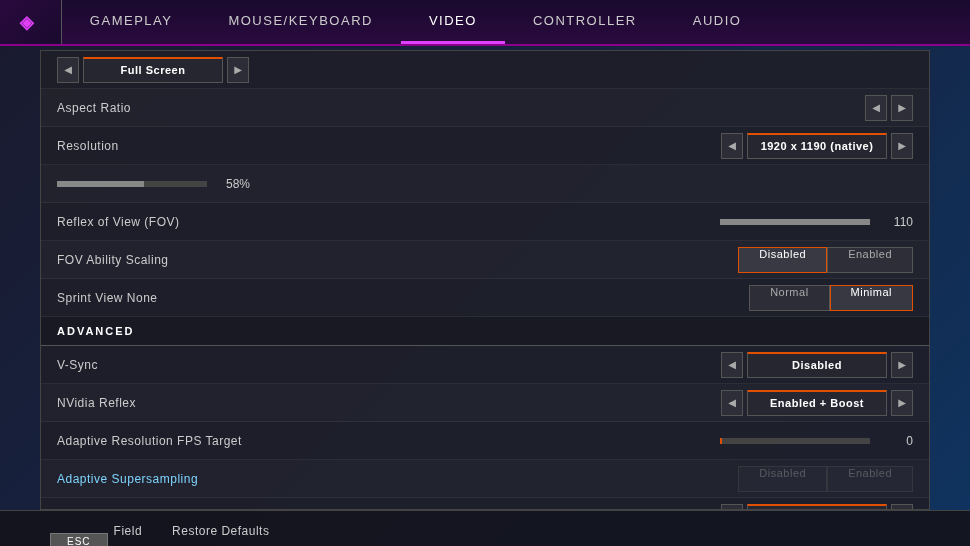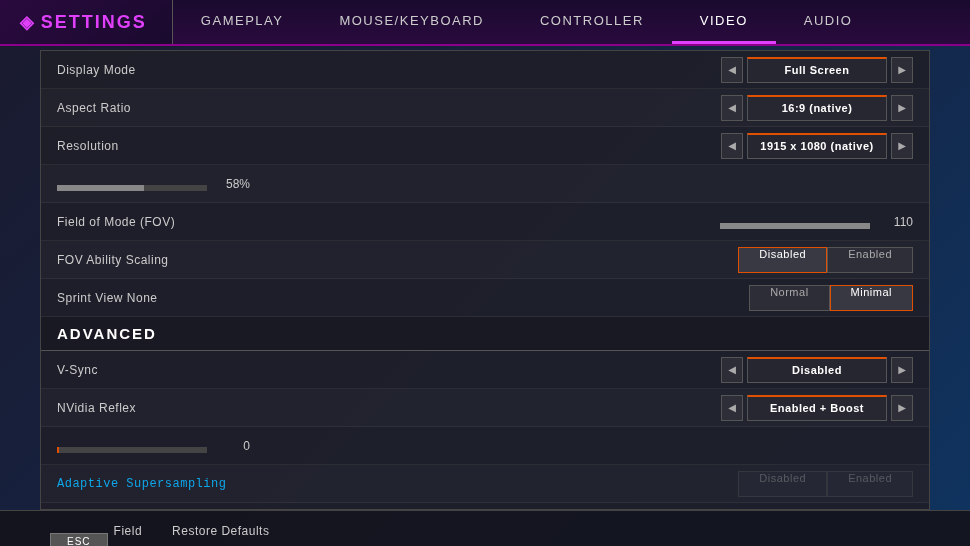--- a/index.html
+++ b/index.html
@@ -146,21 +146,21 @@
       justify-content: center;
       color: #fff;
       font-size: 11px;
       letter-spacing: 0.5px;
       font-weight: bold;
     }
 
     
     .slider-container {
       display: flex;
-      align-items: flex-end;
+      align-items: center;
       gap: 8px;
     }
     .slider-track {
       width: 150px;
       height: 6px;
       background: #444;
       position: relative;
       border-radius: 0;
     }
     .slider-fill {
@@ -195,36 +195,35 @@
     .toggle-btn.active {
       background: rgba(60,60,70,0.9);
       color: #fff;
       border: 1px solid #e05000;
     }
 
     
     .section-header {
       padding: 8px 16px;
       color: #fff;
-      font-size: 15px;
+      font-size: 11px;
       font-weight: bold;
       letter-spacing: 2px;
       background: rgba(25,25,35,0.95);
       border-bottom: 1px solid #555;
     }
     .adaptive-slider-fill {
       height: 100%;
       background: #e05000;
       width: 2px;
     }
 
     
     .setting-row.disabled .setting-label {
-      color: #0ea5e9;
-      font-family: Liberation Mono, monospace;
+      color: #7dd3fc;
     }
     .toggle-btn.disabled-state {
       opacity: 0.4;
       cursor: default;
     }
 
     
     .bottom-bar {
       position: relative;
       z-index: 10;
@@ -261,72 +260,69 @@
     }
   </style>
 </head>
 <body>
 
 <div class="bg"></div>
 
 <div class="nav-bar">
   <div class="nav-title">
     <span>◈</span>
-    <span>SETTINGS</span>
   </div>
   <div class="nav-tabs">
     <div class="nav-tab">GAMEPLAY</div>
     <div class="nav-tab">MOUSE/KEYBOARD</div>
+    <div class="nav-tab active">VIDEO</div>
     <div class="nav-tab">CONTROLLER</div>
-    <div class="nav-tab active">VIDEO</div>
     <div class="nav-tab">AUDIO</div>
   </div>
 </div>
 
 <div class="main-content">
   <div class="settings-panel">
 
     <div class="setting-row">
-      <div class="setting-label">Display Mode</div>
       <div class="setting-control">
         <div class="arrow-btn">◀</div>
         <div class="value-box">Full Screen</div>
         <div class="arrow-btn">▶</div>
       </div>
     </div>
 
     <div class="setting-row">
       <div class="setting-label">Aspect Ratio</div>
       <div class="setting-control">
         <div class="arrow-btn">◀</div>
-        <div class="value-box">16:9 (native)</div>
         <div class="arrow-btn">▶</div>
       </div>
     </div>
 
     <div class="setting-row">
       <div class="setting-label">Resolution</div>
       <div class="setting-control">
         <div class="arrow-btn">◀</div>
-        <div class="value-box">1915 x 1080 (native)</div>
+        <div class="value-box">1920 x 1190 (native)</div>
         <div class="arrow-btn">▶</div>
       </div>
     </div>
 
     <div class="setting-row">
       <div class="setting-control slider-container">
         <div class="slider-track" style="width:150px;">
           <div class="slider-fill" style="width:58%;background:#888;"></div>
         </div>
         <div class="slider-value">58%</div>
       </div>
     </div>
 
     <div class="setting-row">
-      <div class="setting-label">Field of Mode (FOV)</div>
+      <div class="setting-label">Reflex of View (FOV)</div>
       <div class="setting-control slider-container">
         <div class="slider-track" style="width:150px;">
           <div class="slider-fill" style="width:100%;background:#888;"></div>
         </div>
         <div class="slider-value">110</div>
       </div>
     </div>
 
     <div class="setting-row">
       <div class="setting-label">FOV Ability Scaling</div>
@@ -362,20 +358,21 @@
     <div class="setting-row">
       <div class="setting-label">NVidia Reflex</div>
       <div class="setting-control">
         <div class="arrow-btn">◀</div>
         <div class="value-box">Enabled + Boost</div>
         <div class="arrow-btn">▶</div>
       </div>
     </div>
 
     <div class="setting-row">
+      <div class="setting-label">Adaptive Resolution FPS Target</div>
       <div class="setting-control slider-container">
         <div class="slider-track" style="width:150px;">
           <div class="adaptive-slider-fill"></div>
         </div>
         <div class="slider-value">0</div>
       </div>
     </div>
 
     <div class="setting-row disabled">
       <div class="setting-label">Adaptive Supersampling</div>

